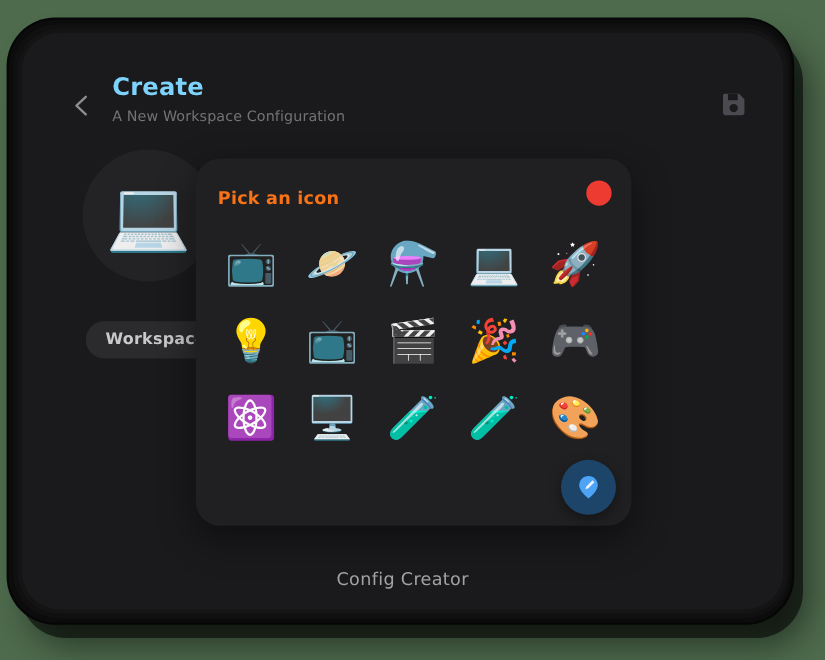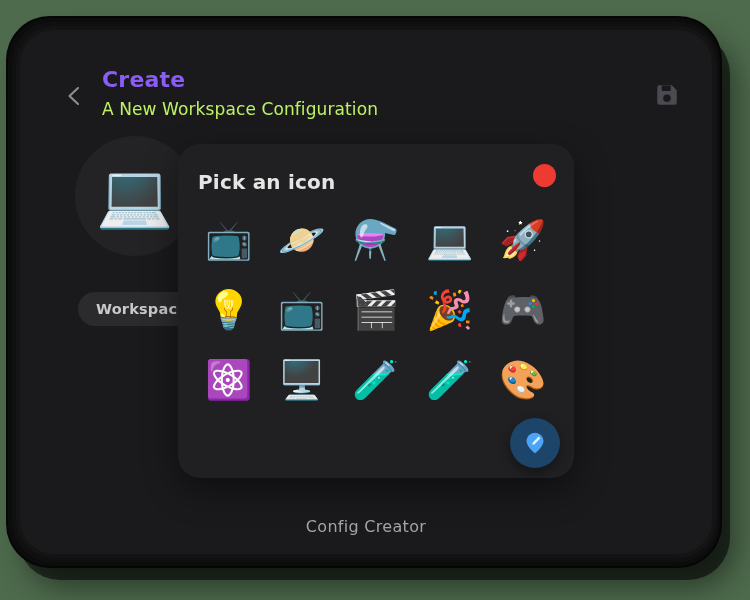--- a/index.html
+++ b/index.html
@@ -86,28 +86,28 @@
 
   .title-block {
     position: absolute;
     left: 82px;
     top: 38px;
   }
   .page-title {
     margin: 0;
     font-size: 22px;
     font-weight: bold;
-    color: #8b5cf6;
+    color: #7dd3fc;
     letter-spacing: 0.2px;
     line-height: 1.1;
   }
   .page-subtitle {
     margin: 7px 0 0 0;
-    font-size: 17px;
-    color: #bef264;
+    font-size: 13px;
+    color: #737373;
     font-weight: 500;
     letter-spacing: 0.1px;
   }
 
   .save-button {
     position: absolute;
     right: 28px;
     top: 48px;
     width: 34px;
     height: 34px;
@@ -160,23 +160,23 @@
     width: 396px;
     height: 334px;
     background: #202022;
     border-radius: 22px;
     box-shadow: 0 12px 34px rgba(0,0,0,0.45);
   }
   .picker-title {
     position: absolute;
     left: 20px;
     top: 26px;
-    font-size: 20px;
+    font-size: 16px;
     font-weight: bold;
-    color: #e5e5e5;
+    color: #f97316;
     letter-spacing: 0.2px;
   }
   .close-dot {
     position: absolute;
     right: 18px;
     top: 20px;
     width: 23px;
     height: 23px;
     border-radius: 50%;
     background: #ee3b32;

